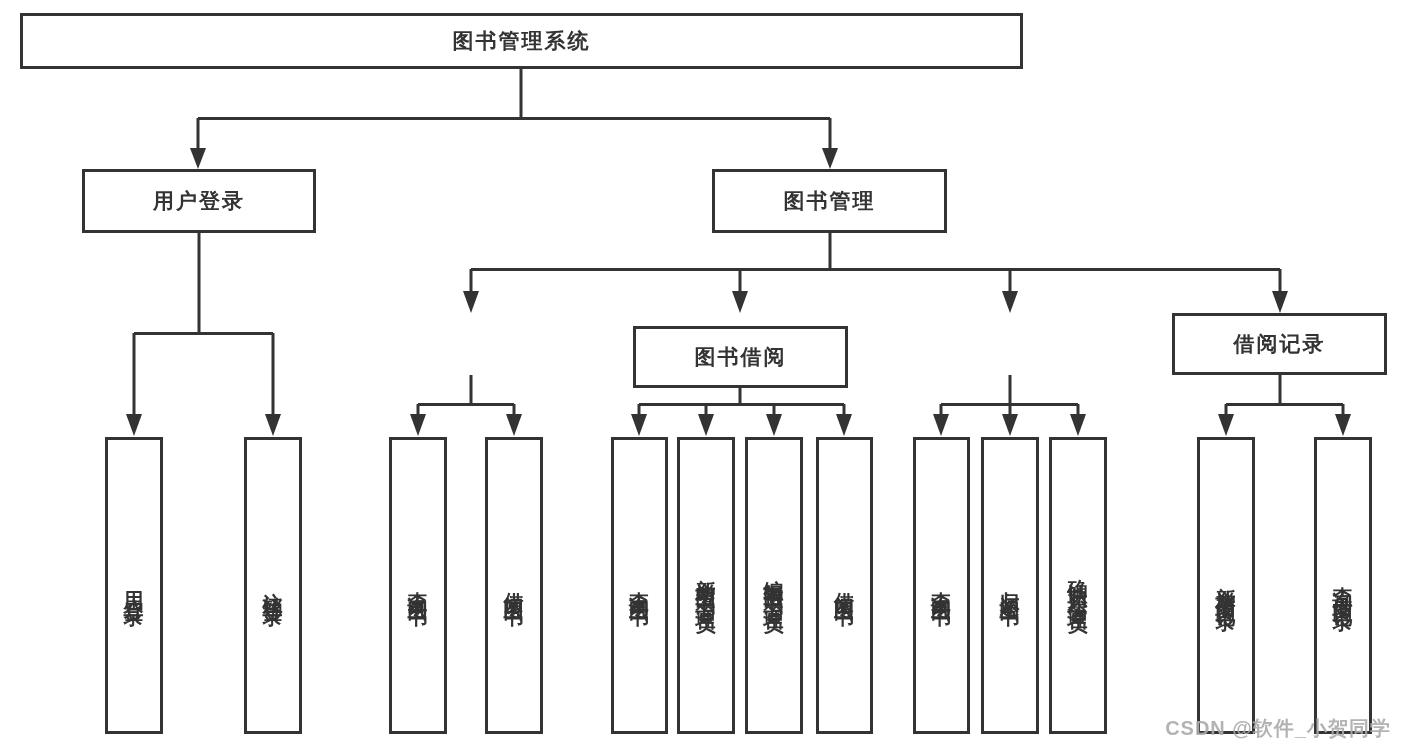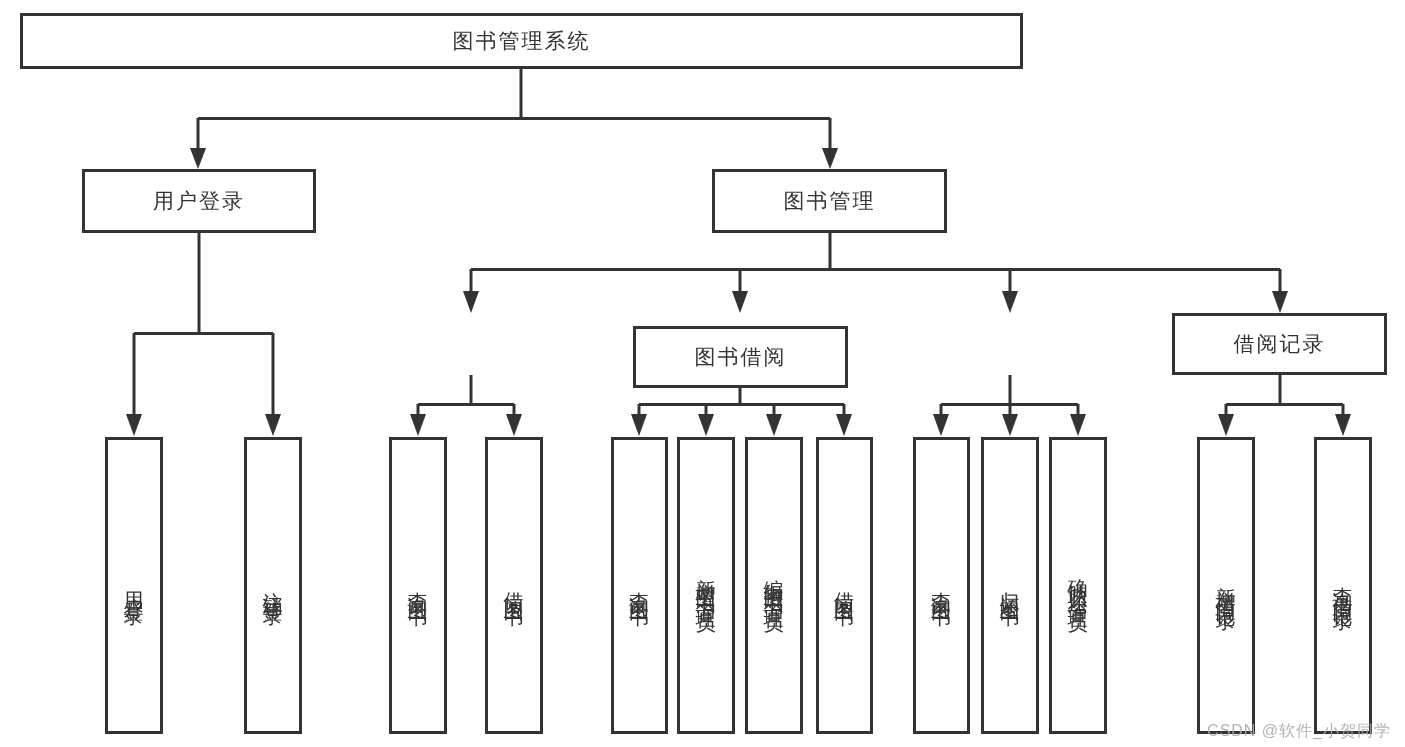--- a/index.html
+++ b/index.html
@@ -3,20 +3,21 @@
 <meta charset="utf-8">
 <style>
   html, body { margin: 0; padding: 0; background: #ffffff; }
   .canvas {
     position: relative;
     width: 1405px;
     height: 747px;
     background: #ffffff;
     font-family: "Liberation Sans", sans-serif;
     overflow: hidden;
+    font-weight: bold;
   }
   svg.connectors {
     position: absolute;
     left: 0; top: 0;
     width: 1405px; height: 747px;
   }
   svg.connectors line { stroke: #333333; stroke-width: 3; }
   svg.connectors polygon { fill: #333333; stroke: none; }
   .node {
     position: absolute;
@@ -37,21 +38,21 @@
     writing-mode: vertical-rl;
     text-orientation: mixed;
     font-size: 20px;
     letter-spacing: 5px;
     line-height: 1;
   }
   .watermark {
     position: absolute;
     right: 14px;
     bottom: 5px;
-    font-size: 16px;
+    font-size: 20px;
     color: #ababab;
     opacity: 0.9;
     letter-spacing: 1px;
     white-space: nowrap;
     z-index: 5;
   }
 </style>
 </head>
 <body>
 

